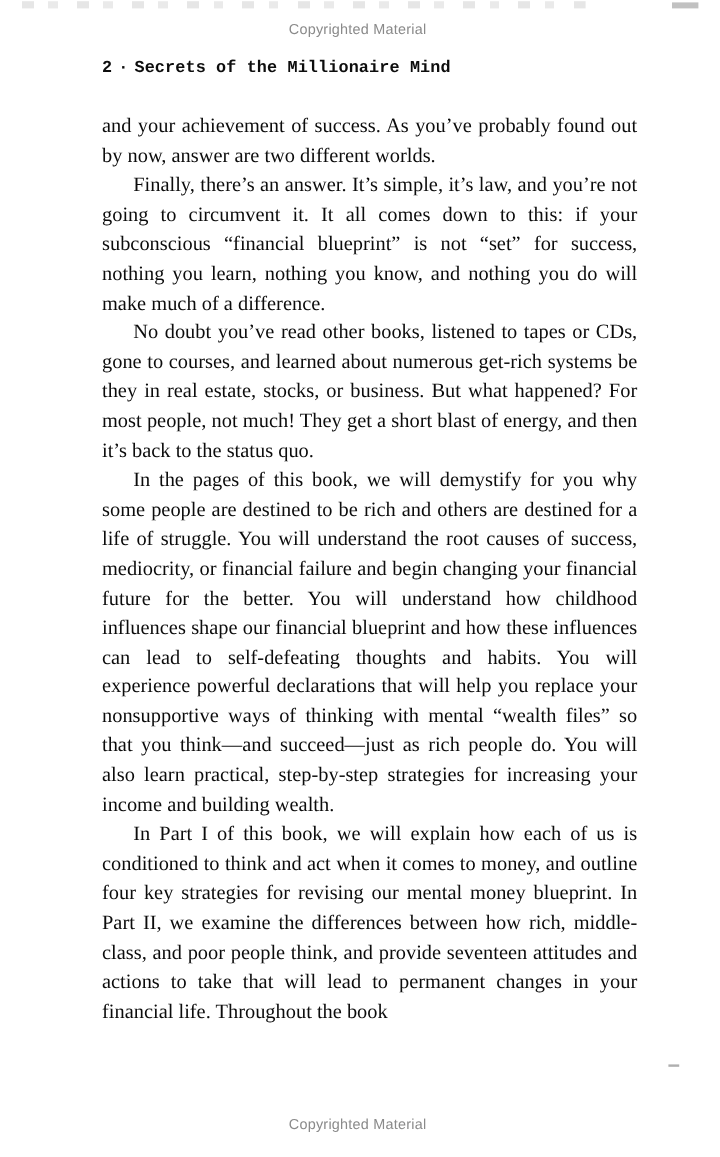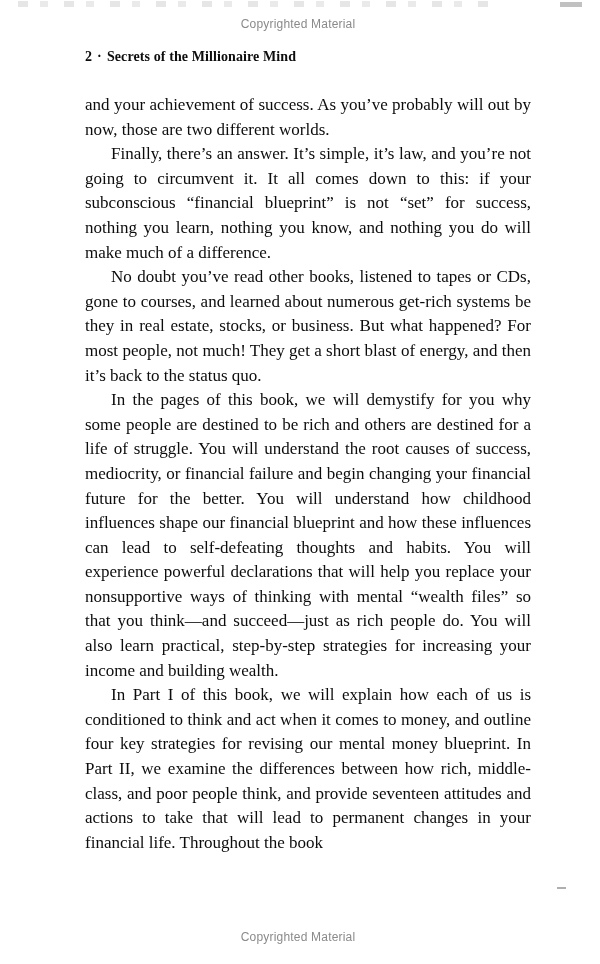--- a/index.html
+++ b/index.html
@@ -57,21 +57,21 @@
     font-size: 12px;
     color: #8a8a8a;
     letter-spacing: 0.2px;
   }
   .copyright.top { top: 17px; }
   .copyright.bottom { top: 930px; }
   .running-head {
     position: absolute;
     left: 85px;
     top: 49px;
-    font-family: Liberation Serif, serif;
+    font-family: Liberation Mono, monospace;
     font-weight: bold;
     font-size: 14px;
     color: #0d0d0d;
     letter-spacing: 0.1px;
   }
   .running-head .sep {
     padding: 0 5px;
   }
   .body-text {
     position: absolute;
@@ -99,21 +99,21 @@
   <div class="artifact-top-right"></div>
   <div class="artifact-right"></div>
 
   <div class="copyright top">Copyrighted Material</div>
 
   <div class="running-head">
     <span>2</span><span class="sep">·</span><span>Secrets of the Millionaire Mind</span>
   </div>
 
   <div class="body-text">
-    <p>and your achievement of success. As you’ve probably will out by now, those are two different worlds.</p>
+    <p>and your achievement of success. As you’ve probably found out by now, answer are two different worlds.</p>
     <p class="indent">Finally, there’s an answer. It’s simple, it’s law, and you’re not going to circumvent it. It all comes down to this: if your subconscious “financial blueprint” is not “set” for success, nothing you learn, nothing you know, and nothing you do will make much of a difference.</p>
     <p class="indent">No doubt you’ve read other books, listened to tapes or CDs, gone to courses, and learned about numerous get-rich systems be they in real estate, stocks, or business. But what happened? For most people, not much! They get a short blast of energy, and then it’s back to the status quo.</p>
     <p class="indent">In the pages of this book, we will demystify for you why some people are destined to be rich and others are destined for a life of struggle. You will understand the root causes of success, mediocrity, or financial failure and begin changing your financial future for the better. You will understand how childhood influences shape our financial blueprint and how these influences can lead to self-defeating thoughts and habits. You will experience powerful declarations that will help you replace your nonsupportive ways of thinking with mental “wealth files” so that you think—and succeed—just as rich people do. You will also learn practical, step-by-step strategies for increasing your income and building wealth.</p>
     <p class="indent">In Part I of this book, we will explain how each of us is conditioned to think and act when it comes to money, and outline four key strategies for revising our mental money blueprint. In Part II, we examine the differences between how rich, middle-class, and poor people think, and provide seventeen attitudes and actions to take that will lead to permanent changes in your financial life. Throughout the book</p>
   </div>
 
   <div class="copyright bottom">Copyrighted Material</div>
 
 </div>
 

